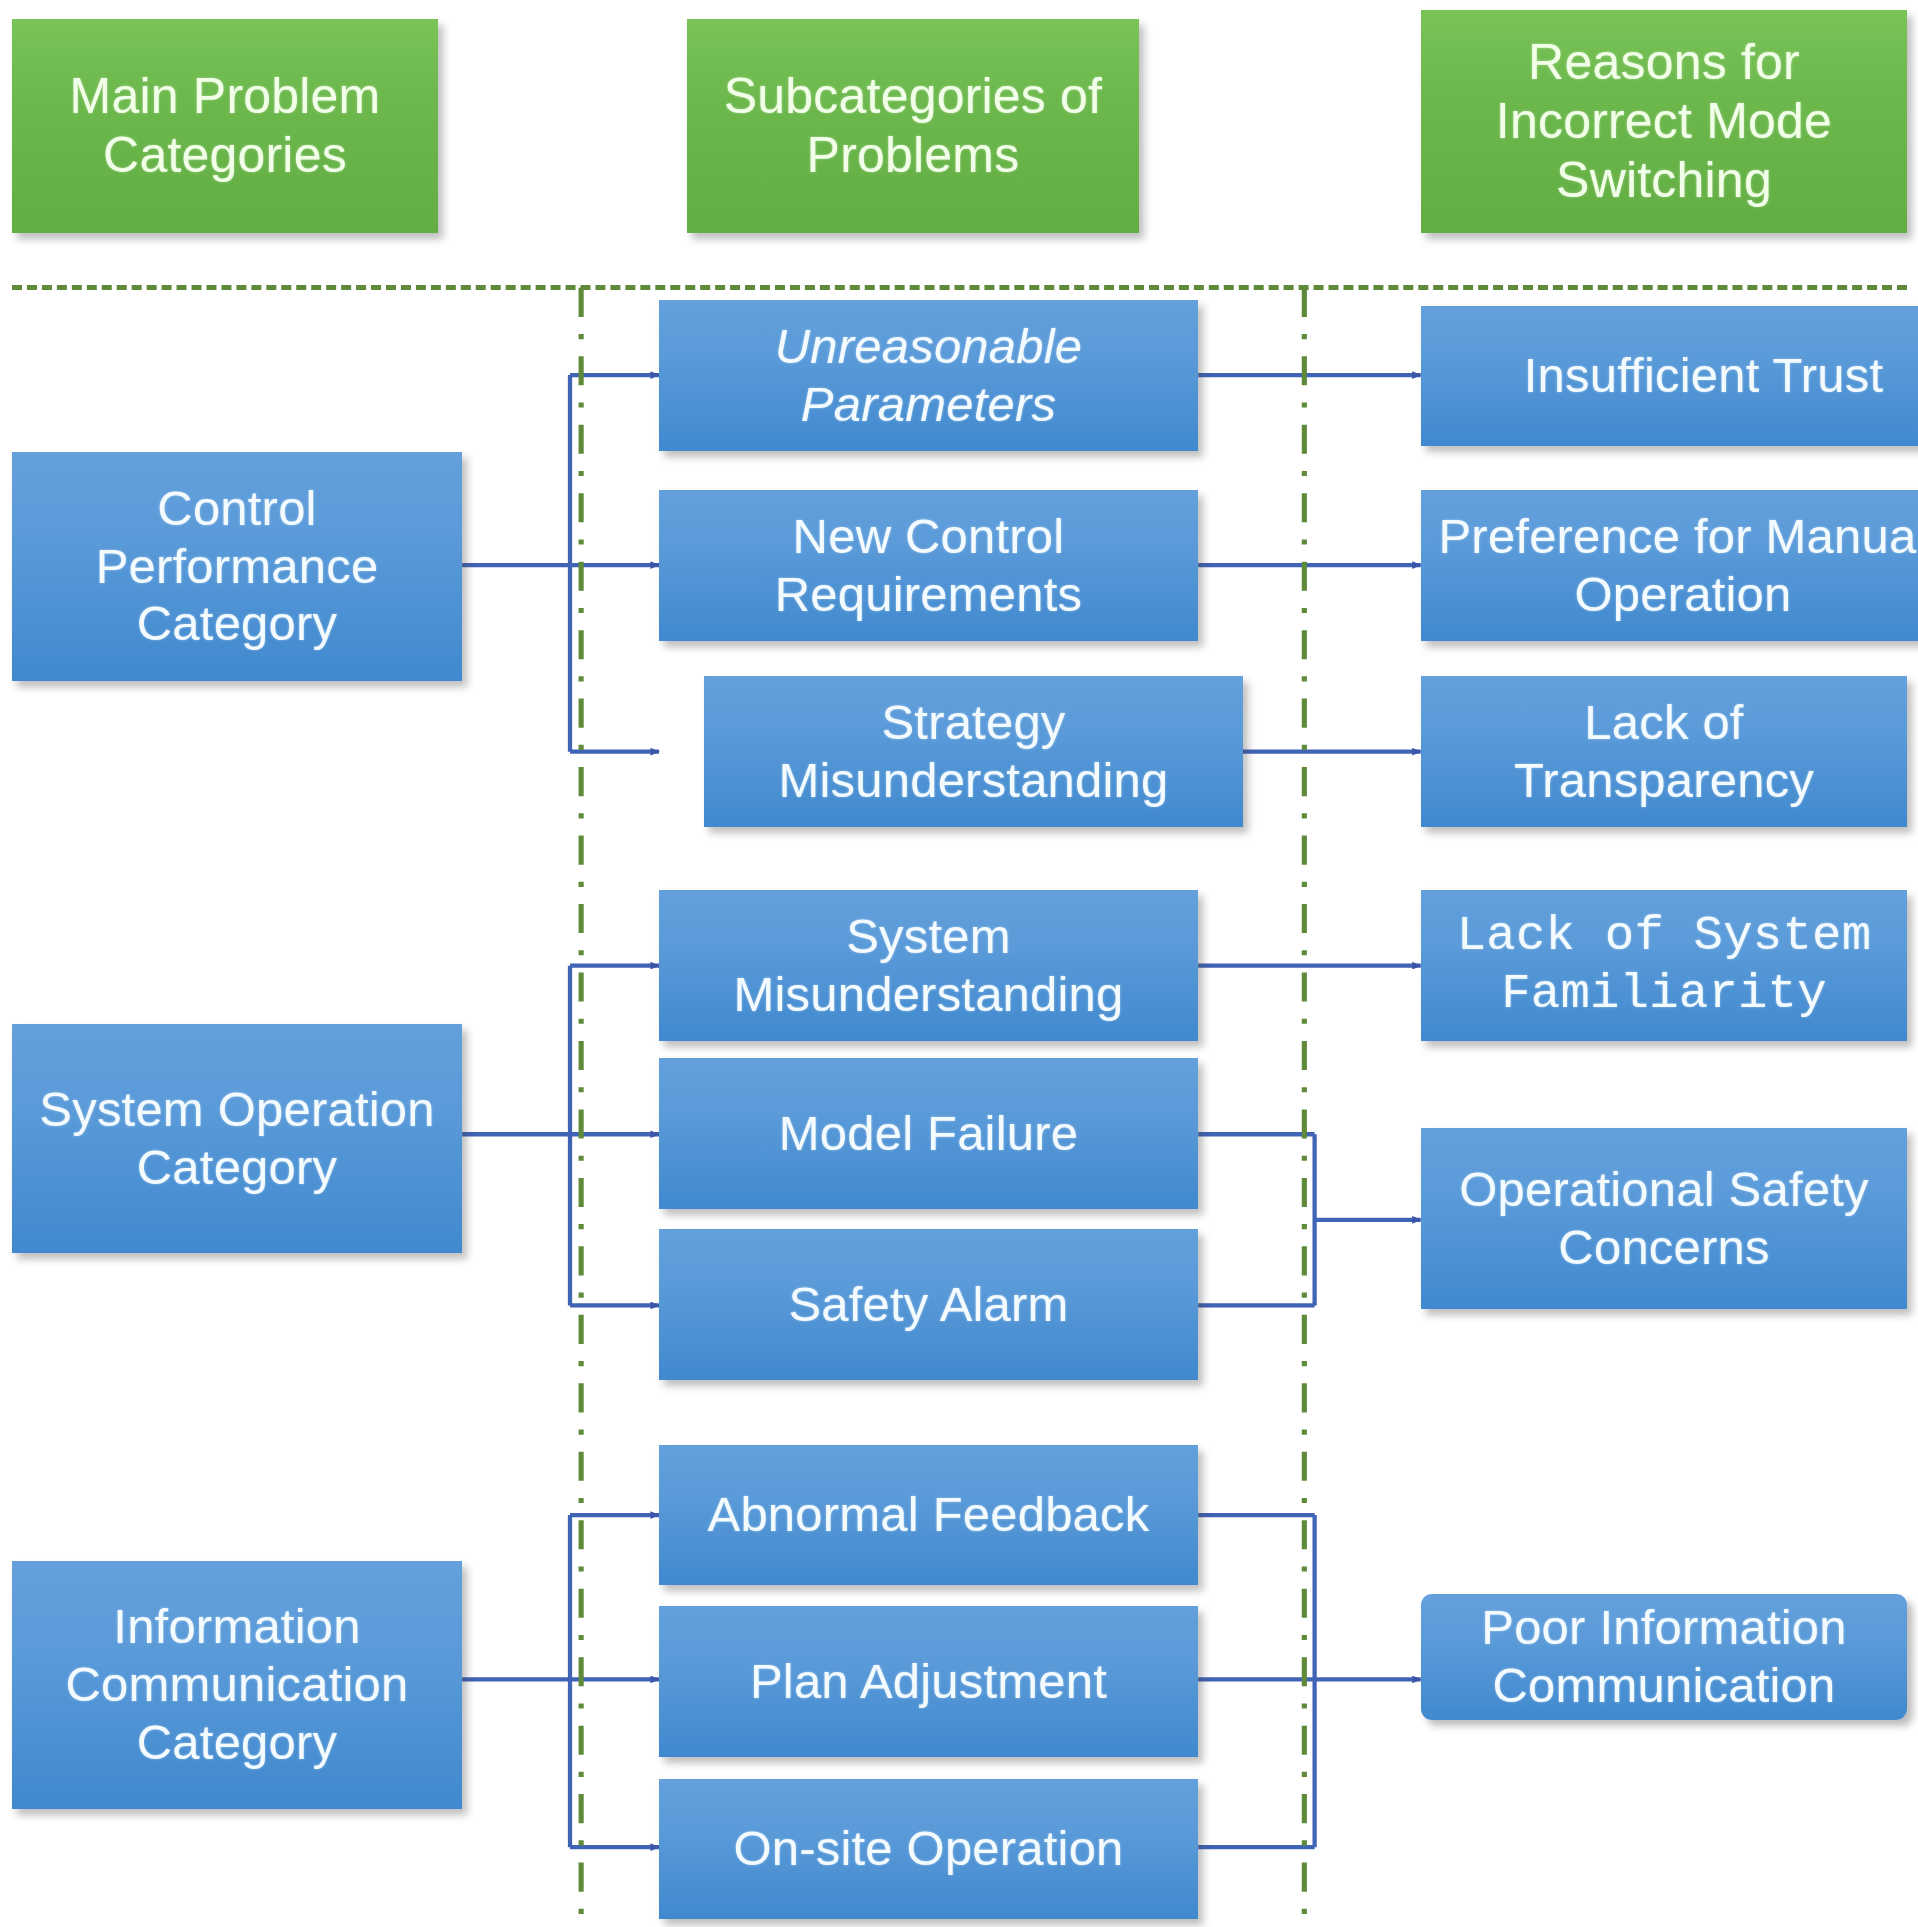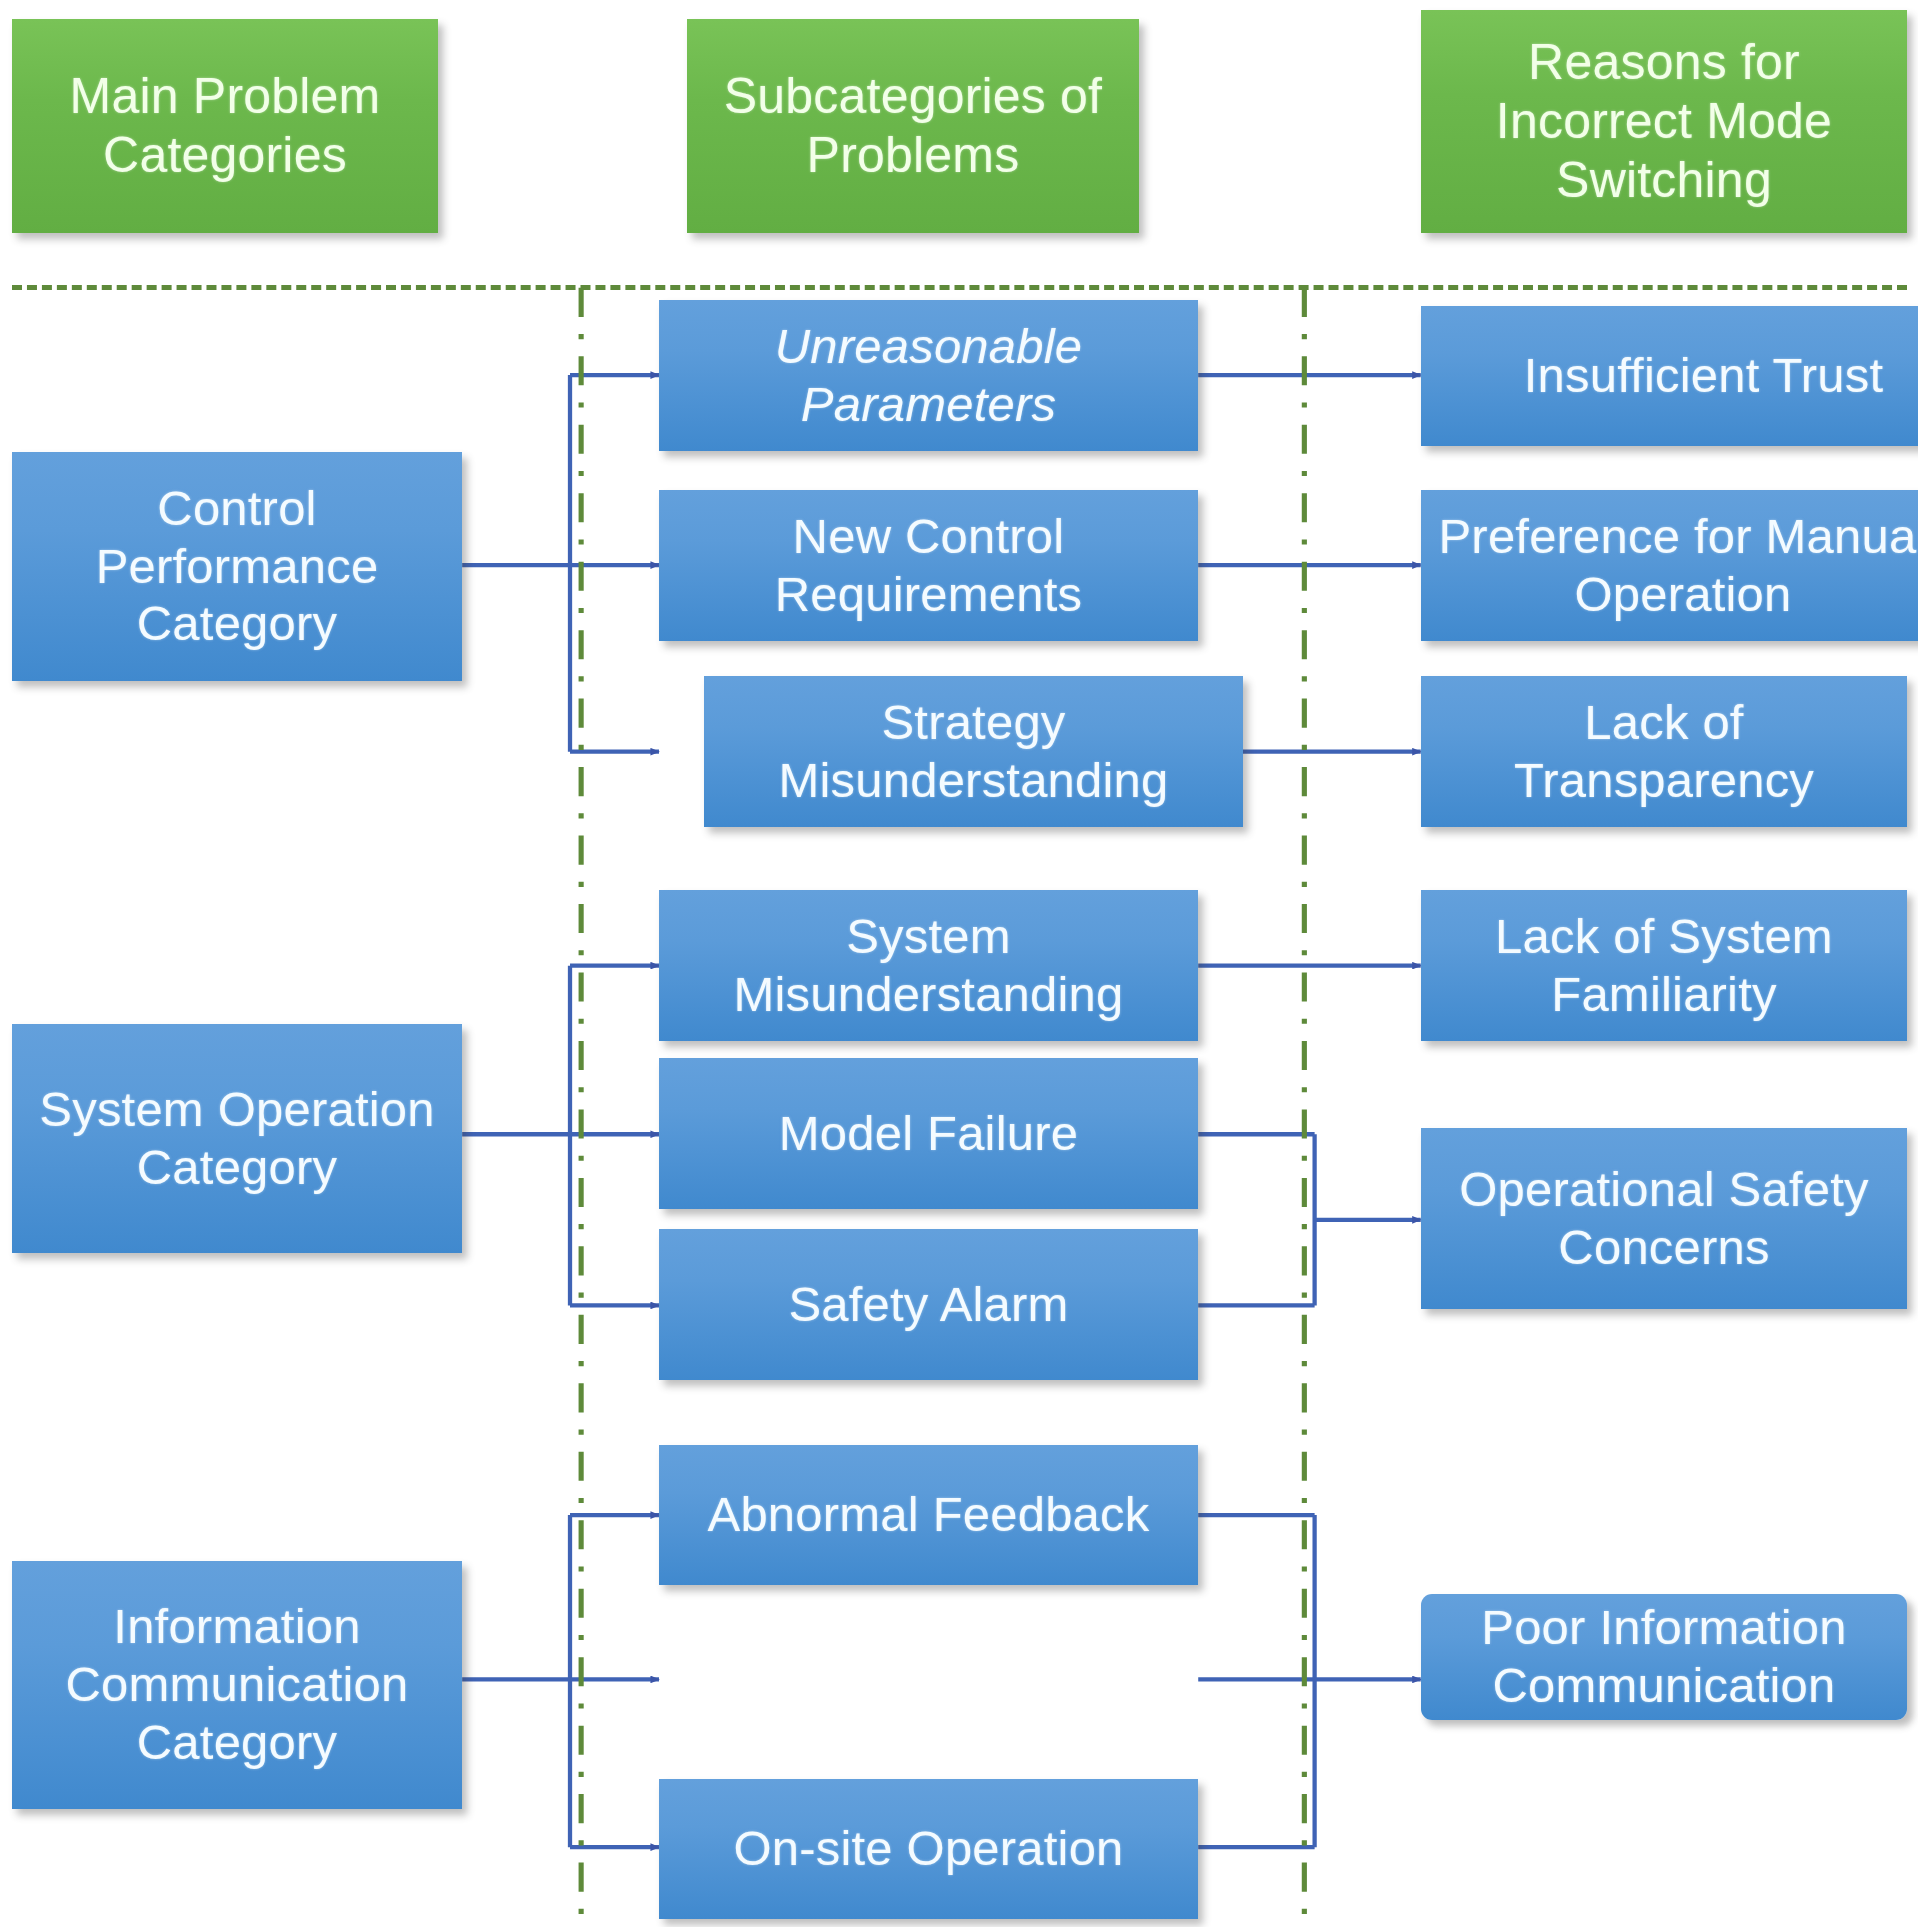--- a/index.html
+++ b/index.html
@@ -162,38 +162,41 @@
   </div>
 
   <div class="node blue" style="left:659px; top:1229px; width:539px; height:151px;">
     <span class="label">Safety Alarm</span>
   </div>
 
   <div class="node blue" style="left:659px; top:1445px; width:539px; height:140px;">
     <span class="label">Abnormal Feedback</span>
   </div>
 
+  <div class="node blue" style="left:659px; top:1606px; width:539px; height:151px;">
+    <span class="label">Plan Adjustment</span>
+  </div>
 
   <div class="node blue" style="left:659px; top:1779px; width:539px; height:140px;">
     <span class="label">On-site Operation</span>
   </div>
 
   <div class="node blue" style="left:1421px; top:306px; width:565px; height:140px;">
     <span class="label">Insufficient Trust</span>
   </div>
 
   <div class="node blue" style="left:1421px; top:490px; width:524px; height:151px;">
     <span class="label">Preference for Manual Operation</span>
   </div>
 
   <div class="node blue" style="left:1421px; top:676px; width:486px; height:151px;">
     <span class="label">Lack of Transparency</span>
   </div>
 
-  <div class="node blue" style="left:1421px; top:890px; width:486px; height:151px;">
+  <div class="node blue" style="left:1421px; top:890px; width:486px; height:151px;font-family:Liberation Mono, monospace;">
     <span class="label">Lack of System Familiarity</span>
   </div>
 
   <div class="node blue" style="left:1421px; top:1128px; width:486px; height:181px;">
     <span class="label">Operational Safety Concerns</span>
   </div>
 
   <div class="node blue" style="left:1421px; top:1594px; width:486px; height:126px;border-radius:11px;">
     <span class="label">Poor Information Communication</span>
   </div>

